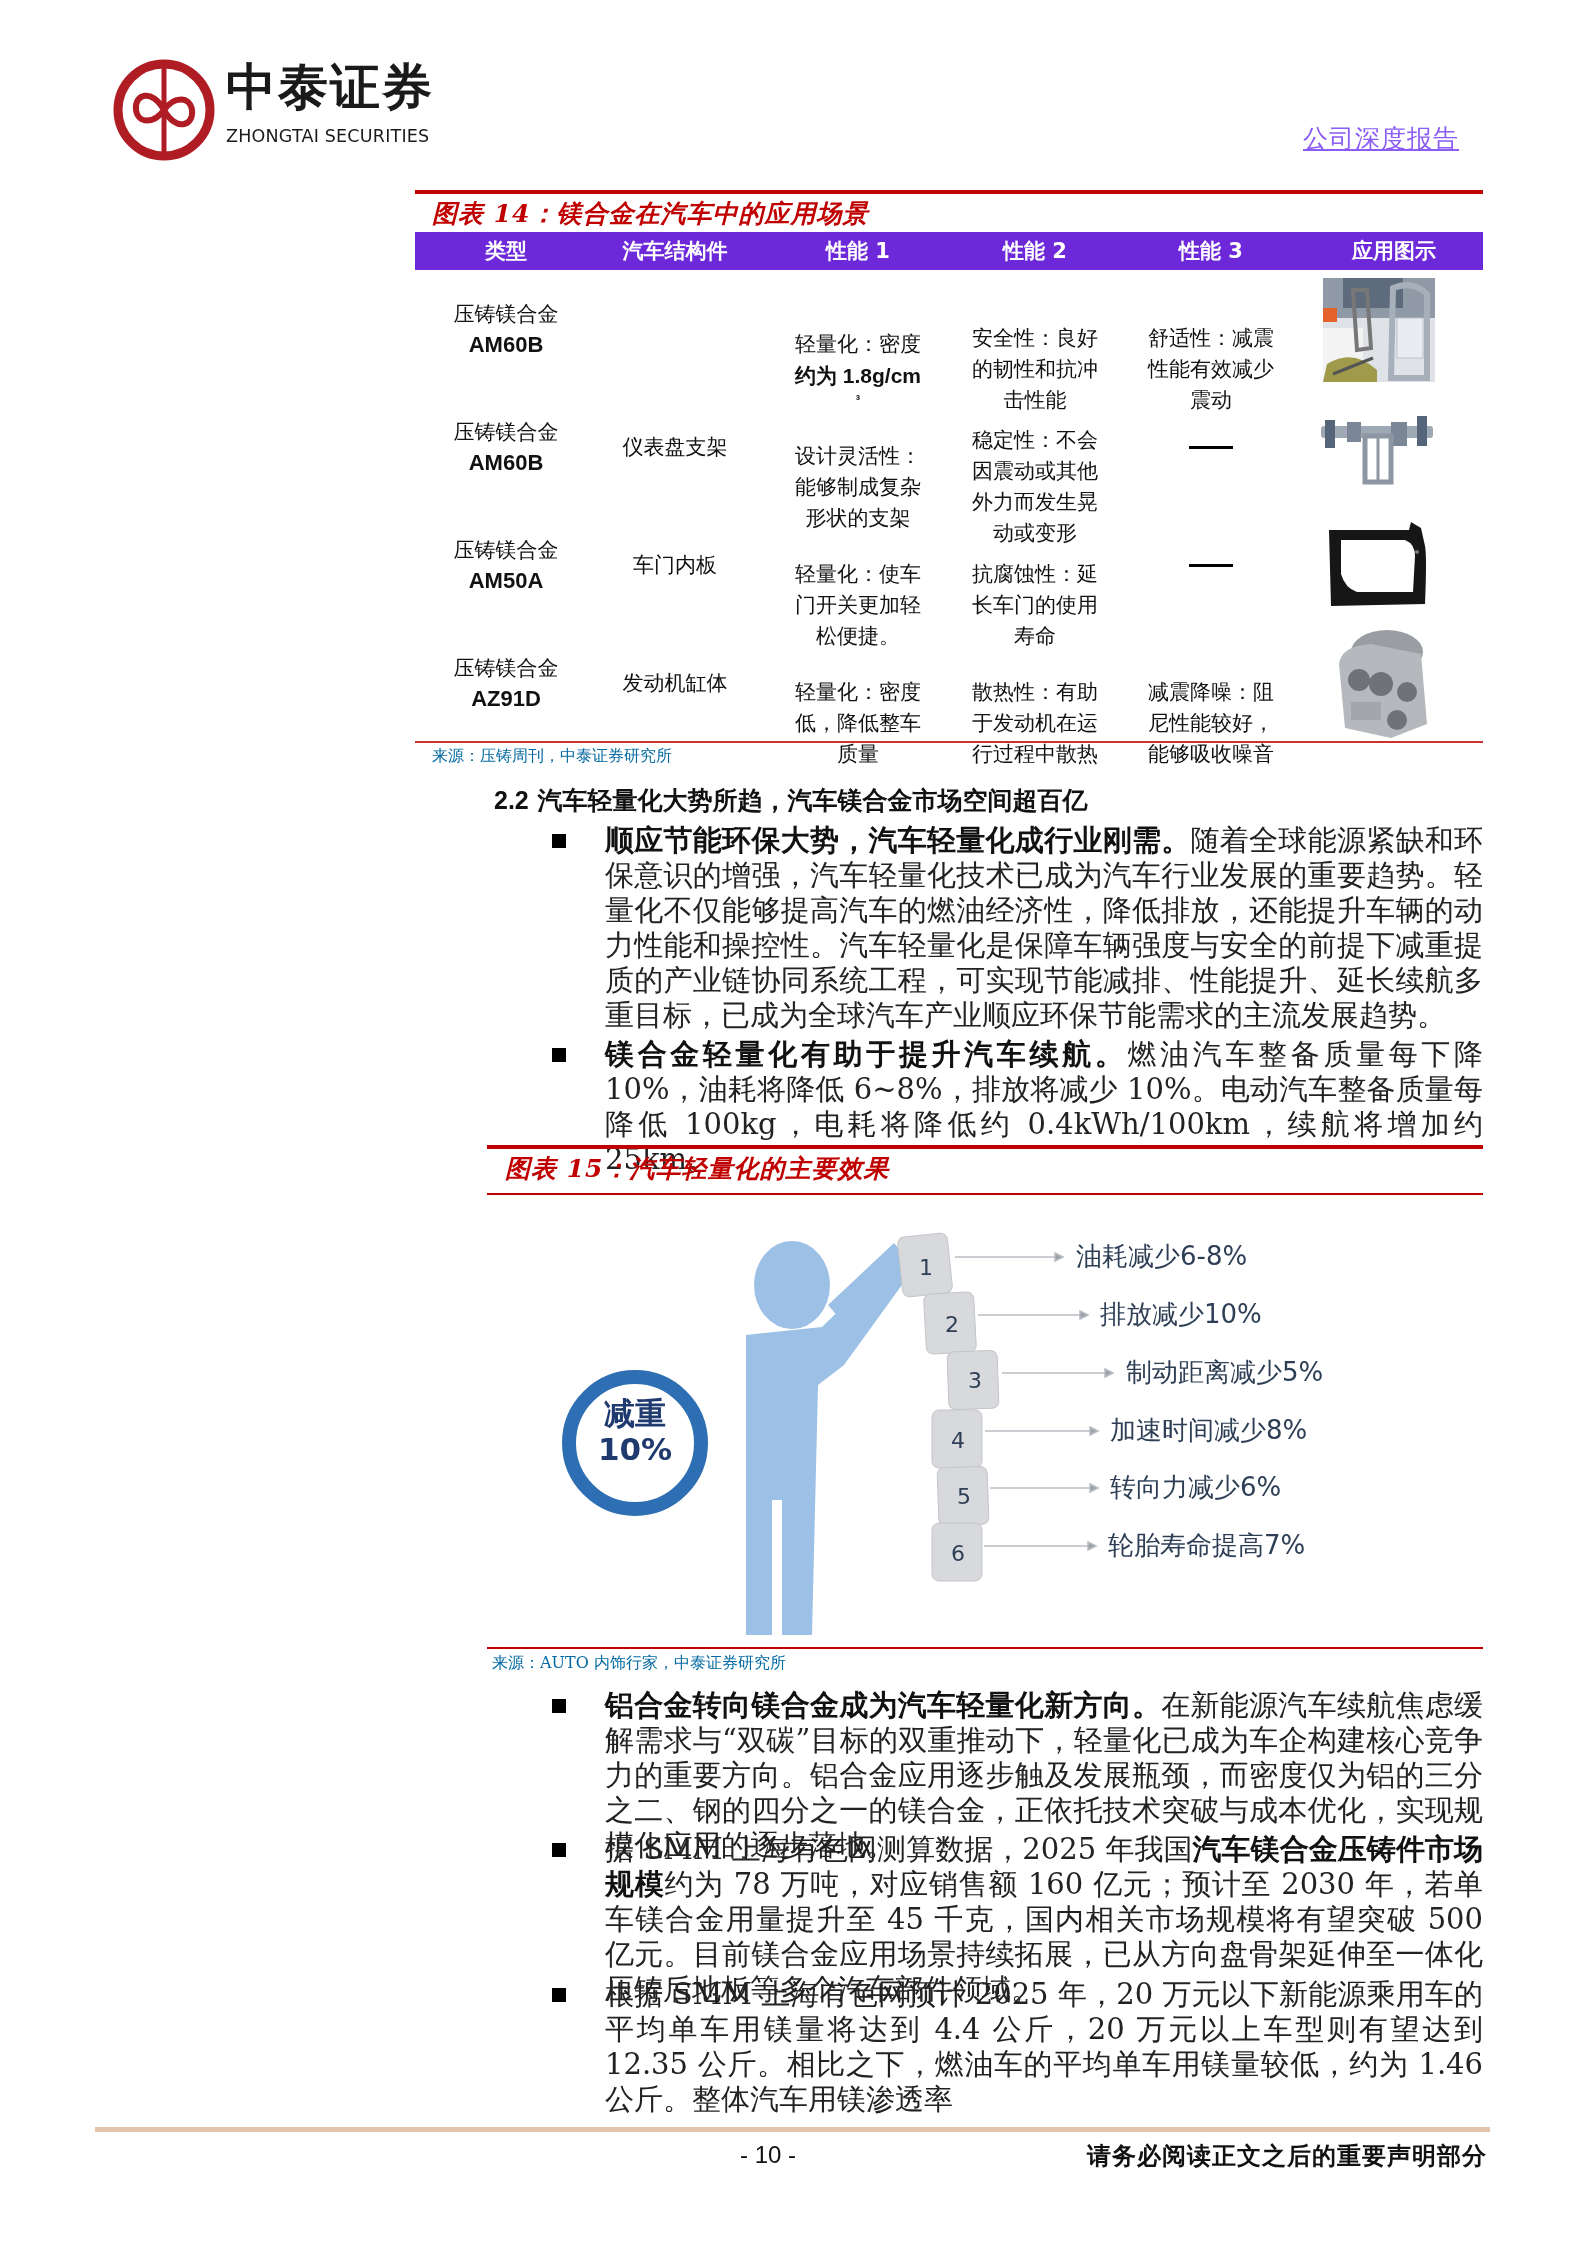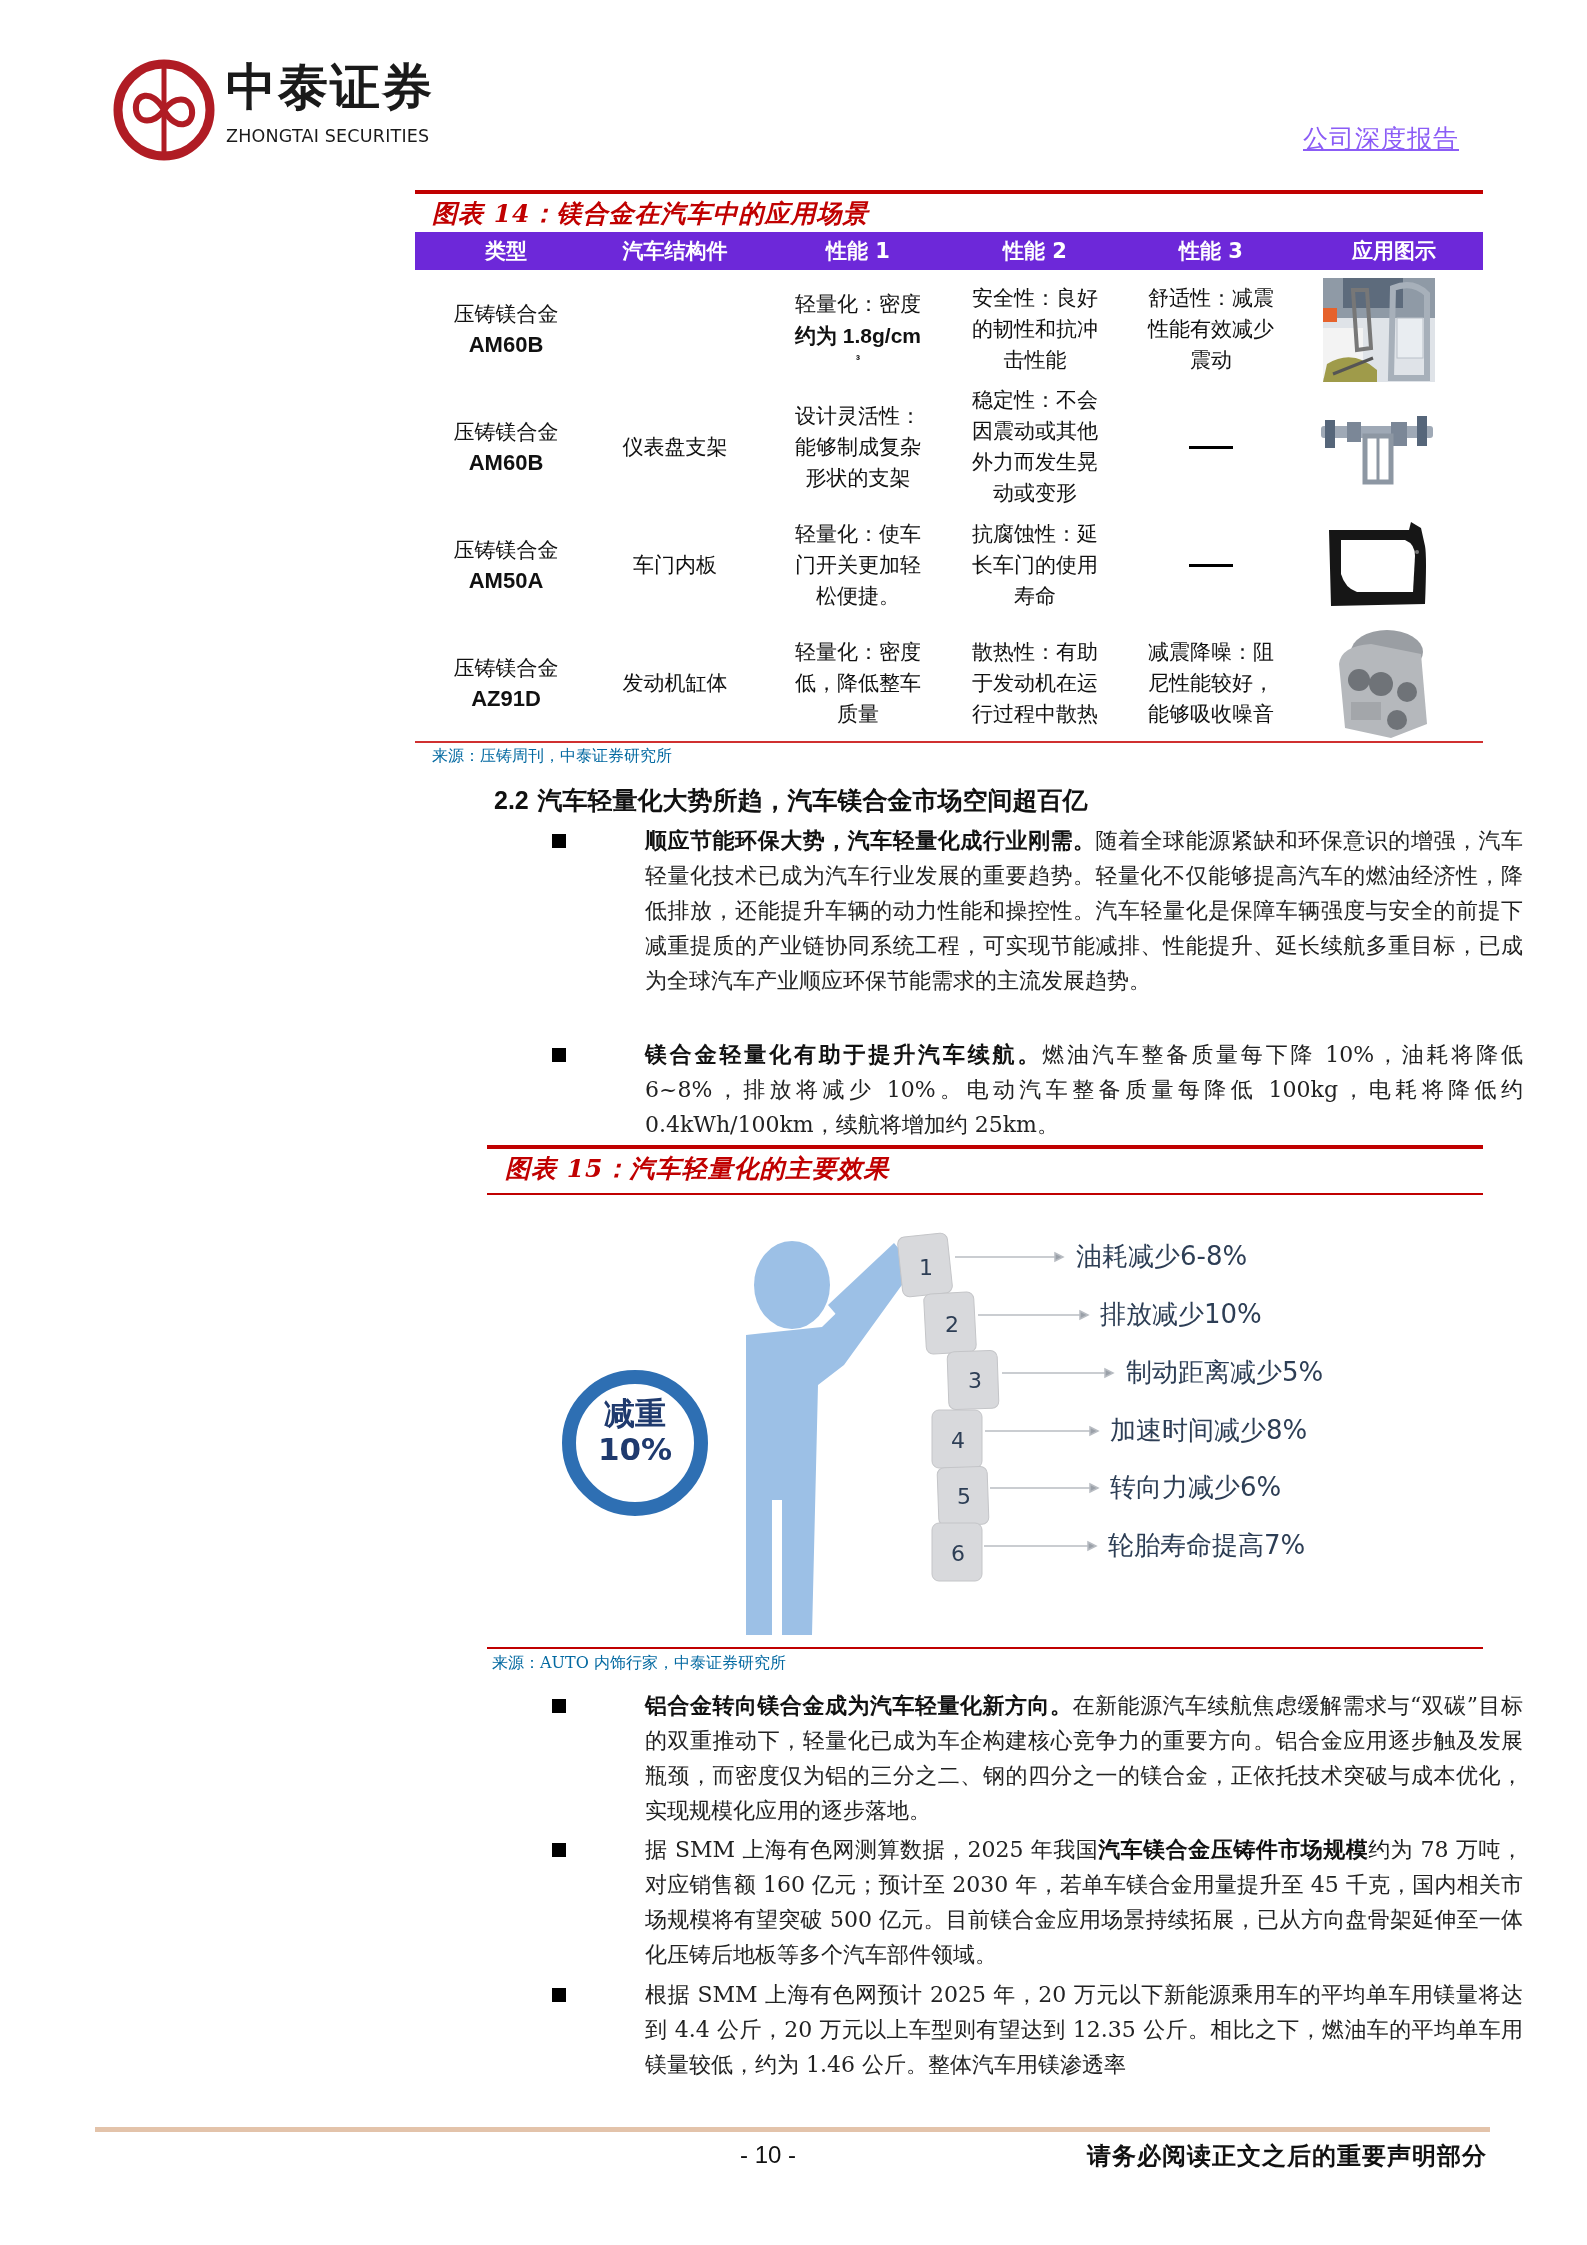--- a/index.html
+++ b/index.html
@@ -14,32 +14,32 @@
 
     
     .fig-rule-top { position: absolute; left: 415px; width: 1068px; height: 4px; background: #c00000; }
     .fig-title { position: absolute; left: 432px; font-size: 25px; font-weight: bold; font-style: italic; color: #c00000; letter-spacing: 1px; line-height: 1; }
     .tbl-head { position: absolute; left: 415px; top: 232px; width: 1068px; height: 38px; background: #6d28d9; }
     .th { position: absolute; top: 0; height: 38px; line-height: 38px; color: #fff; font-weight: bold; font-size: 21px; text-align: center; transform: translateX(-50%); white-space: nowrap; font-family: "DejaVu Sans", sans-serif; }
     .tbl-row { position: absolute; left: 415px; width: 1068px; height: 118px; }
     .cell { position: absolute; top: 0; height: 118px; display: flex; flex-direction: column; justify-content: center; align-items: center; text-align: center; font-size: 21px; line-height: 31px; }
     .cell.type .cn { font-size: 21px; }
     .cell.type .code { font-family: "Liberation Sans", sans-serif; font-weight: bold; font-size: 22px; line-height: 30px; }
-    .cell.text { width: 150px; }
+    .cell.text { width: 150px; margin-top: 40px; }
     .cell.text span { display: block; }
     .dash { width: 44px; height: 3px; background: #000; }
     .thumb { position: absolute; top: 10px; width: 112px; height: 98px; }
     .tbl-bottom { position: absolute; left: 415px; top: 741px; width: 1068px; height: 2px; background: #d03030; }
     .source { position: absolute; font-size: 16px; color: #0369a1; line-height: 1; }
 
     
     .section-heading { position: absolute; left: 494px; top: 788px; font-size: 25px; font-weight: bold; color: #111; line-height: 1; }
     .section-heading .num { font-family: "Liberation Sans", sans-serif; }
     .bullet { position: absolute; left: 552px; width: 14px; height: 14px; background: #000; }
-    .para { position: absolute; left: 605px; width: 878px; font-size: 22px; line-height: 35px; color: #222; text-align: justify; margin-left: 40px; }
+    .para { position: absolute; left: 605px; width: 878px; font-size: 29px; line-height: 35px; color: #222; text-align: justify; }
     .para b { font-weight: bold; color: #111; }
 
     
     .fig-rule-bot { position: absolute; left: 487px; width: 996px; height: 2px; background: #c00000; }
     .infographic { position: absolute; left: 560px; top: 1205px; width: 840px; height: 430px; }
     .effect-label { position: absolute; font-family: "DejaVu Sans", sans-serif; font-size: 26px; color: #2d3e55; white-space: nowrap; line-height: 1; }
     .block-num { font-family: "DejaVu Sans", sans-serif; font-size: 22px; fill: #2d3e55; }
 
     
     .footer-rule { position: absolute; left: 95px; top: 2127px; width: 1395px; height: 5px; background: #e3c3aa; }

